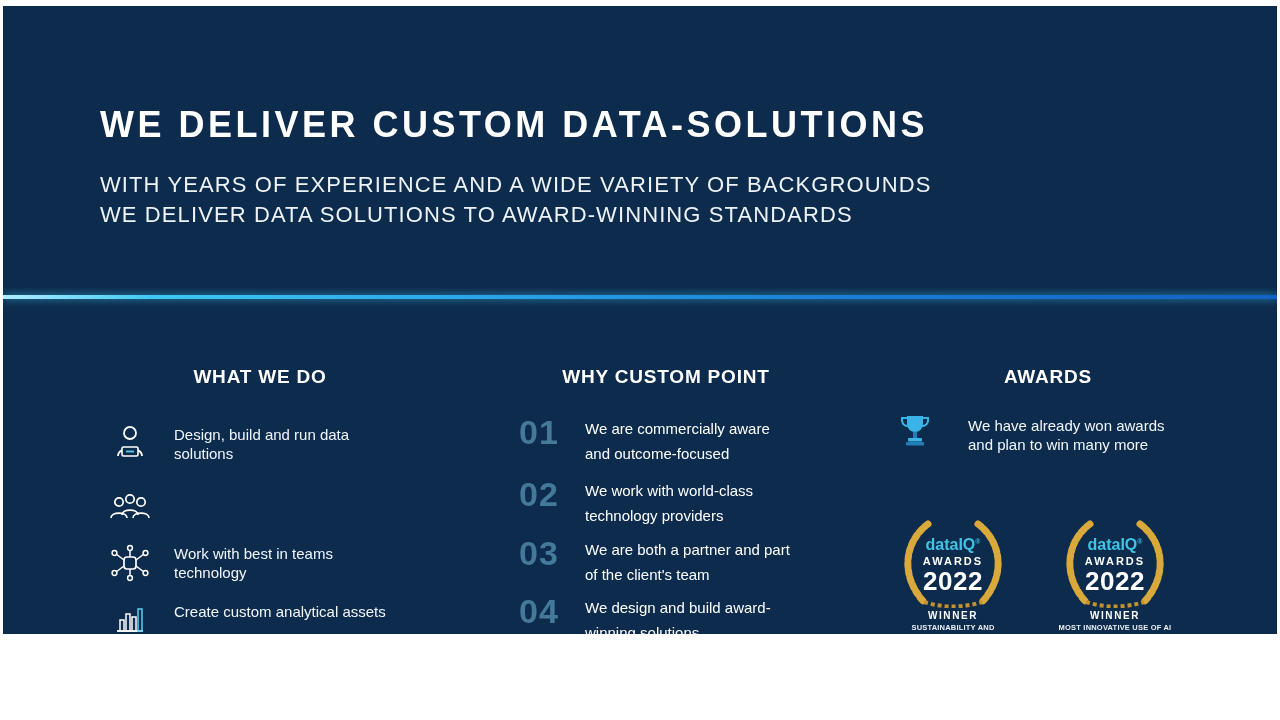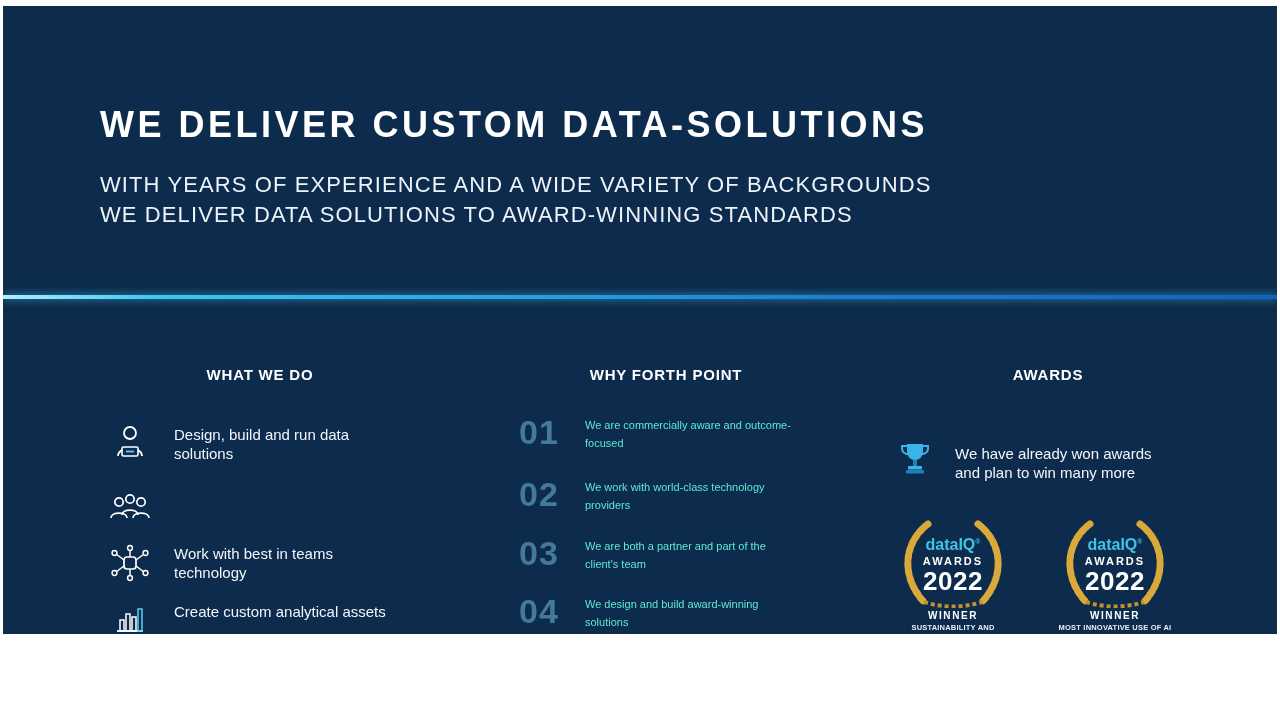--- a/index.html
+++ b/index.html
@@ -12,42 +12,42 @@
   .title { position:absolute; left:97px; top:98px; font-size:36px; font-weight:800;
     letter-spacing:3.5px; color:#ffffff; }
   .subtitle { position:absolute; left:97px; top:164px; font-size:22px; font-weight:400;
     letter-spacing:1.1px; line-height:30px; color:#eef3f8; }
 
   .divider { position:absolute; left:0; top:289px; width:100%; height:4px;
     background:linear-gradient(90deg,#aeeeff 0%,#3cc7f2 12%,#2aa9ea 35%,#1b7fd6 65%,#1261c4 100%);
     box-shadow:0 0 8px rgba(60,199,242,.75); }
 
   
-  .col-heading { position:absolute; top:360px; font-size:15px; font-weight:800;
+  .col-heading { position:absolute; top:360px; font-size:19px; font-weight:800;
     letter-spacing:0.8px; text-align:center; color:#ffffff; }
   .h-wwd { left:97px; width:320px; }
   .h-why { left:538px; width:250px; }
   .h-awd { left:950px; width:190px; }
 
   
   .wwd-item { position:absolute; left:103px; display:flex; align-items:flex-start; gap:20px; }
   .wwd-icon { width:48px; display:flex; justify-content:center; flex:0 0 48px; padding-top:1px; }
   .wwd-text { width:215px; font-size:15px; line-height:19px; color:#f2f6fa; padding-top:3px; }
   .wwd-1 { top:416px; } .wwd-2 { top:484px; } .wwd-3 { top:535px; } .wwd-4 { top:593px; }
   .wwd-2 .wwd-text { padding-top:9px; }
 
   
   .why-item { position:absolute; left:516px; display:flex; gap:16px; }
   .why-num { width:50px; font-size:34px; font-weight:800; line-height:36px;
     color:#45799a; letter-spacing:1px; }
-  .why-text { width:212px; font-size:11px; line-height:18px; color:#5eead4; padding-top:2px; }
+  .why-text { width:212px; font-size:15px; line-height:25px; color:#ffffff; padding-top:2px; }
   .why-1 { top:408px; } .why-2 { top:470px; } .why-3 { top:529px; } .why-4 { top:587px; }
 
   
-  .awd-intro-row { position:absolute; left:894px; top:406px; display:flex; gap:22px;margin-top:28px; }
+  .awd-intro-row { position:absolute; left:894px; top:406px; display:flex; gap:35px; }
   .trophy-box { flex:0 0 36px; display:flex; justify-content:center; }
   .awd-intro { width:218px; font-size:15px; line-height:19px; color:#f2f6fa; padding-top:4px; }
 
   .badges { position:absolute; left:886px; top:512px; display:flex; gap:34px; }
   .badge { width:128px; text-align:center; }
   .wreath { position:relative; width:118px; height:90px; margin:0 auto; }
   .wreath svg { position:absolute; inset:0; }
   .badge-inner { position:absolute; inset:0; display:flex; flex-direction:column;
     align-items:center; justify-content:center; padding-top:2px; }
   .badge-brand { font-size:16px; font-weight:800; color:#3fc4e6; line-height:16px; }
@@ -72,21 +72,21 @@
 
   <div class="title">WE DELIVER CUSTOM DATA-SOLUTIONS</div>
   <div class="subtitle">
     <div>WITH YEARS OF EXPERIENCE AND A WIDE VARIETY OF BACKGROUNDS</div>
     <div>WE DELIVER DATA SOLUTIONS TO AWARD-WINNING STANDARDS</div>
   </div>
 
   <div class="divider"></div>
 
   <div class="col-heading h-wwd">WHAT WE DO</div>
-  <div class="col-heading h-why">WHY FORTH POINT</div>
+  <div class="col-heading h-why">WHY CUSTOM POINT</div>
   <div class="col-heading h-awd">AWARDS</div>
 
   <div class="wwd-item wwd-1">
     <span class="wwd-icon">
       <svg class="ico" width="40" height="40" viewBox="0 0 40 40">
         <circle cx="20" cy="10" r="6" fill="none" stroke="#ffffff" stroke-width="1.8"></circle>
         <path d="M8 33 c0-10 24-10 24 0" fill="none" stroke="#ffffff" stroke-width="1.8"></path>
         <rect x="12" y="24" width="16" height="9" rx="1.5" fill="#0d2b4c" stroke="#ffffff" stroke-width="1.6"></rect>
         <path d="M16 28.5 h8" stroke="#5ad0f0" stroke-width="1.8"></path>
       </svg>

